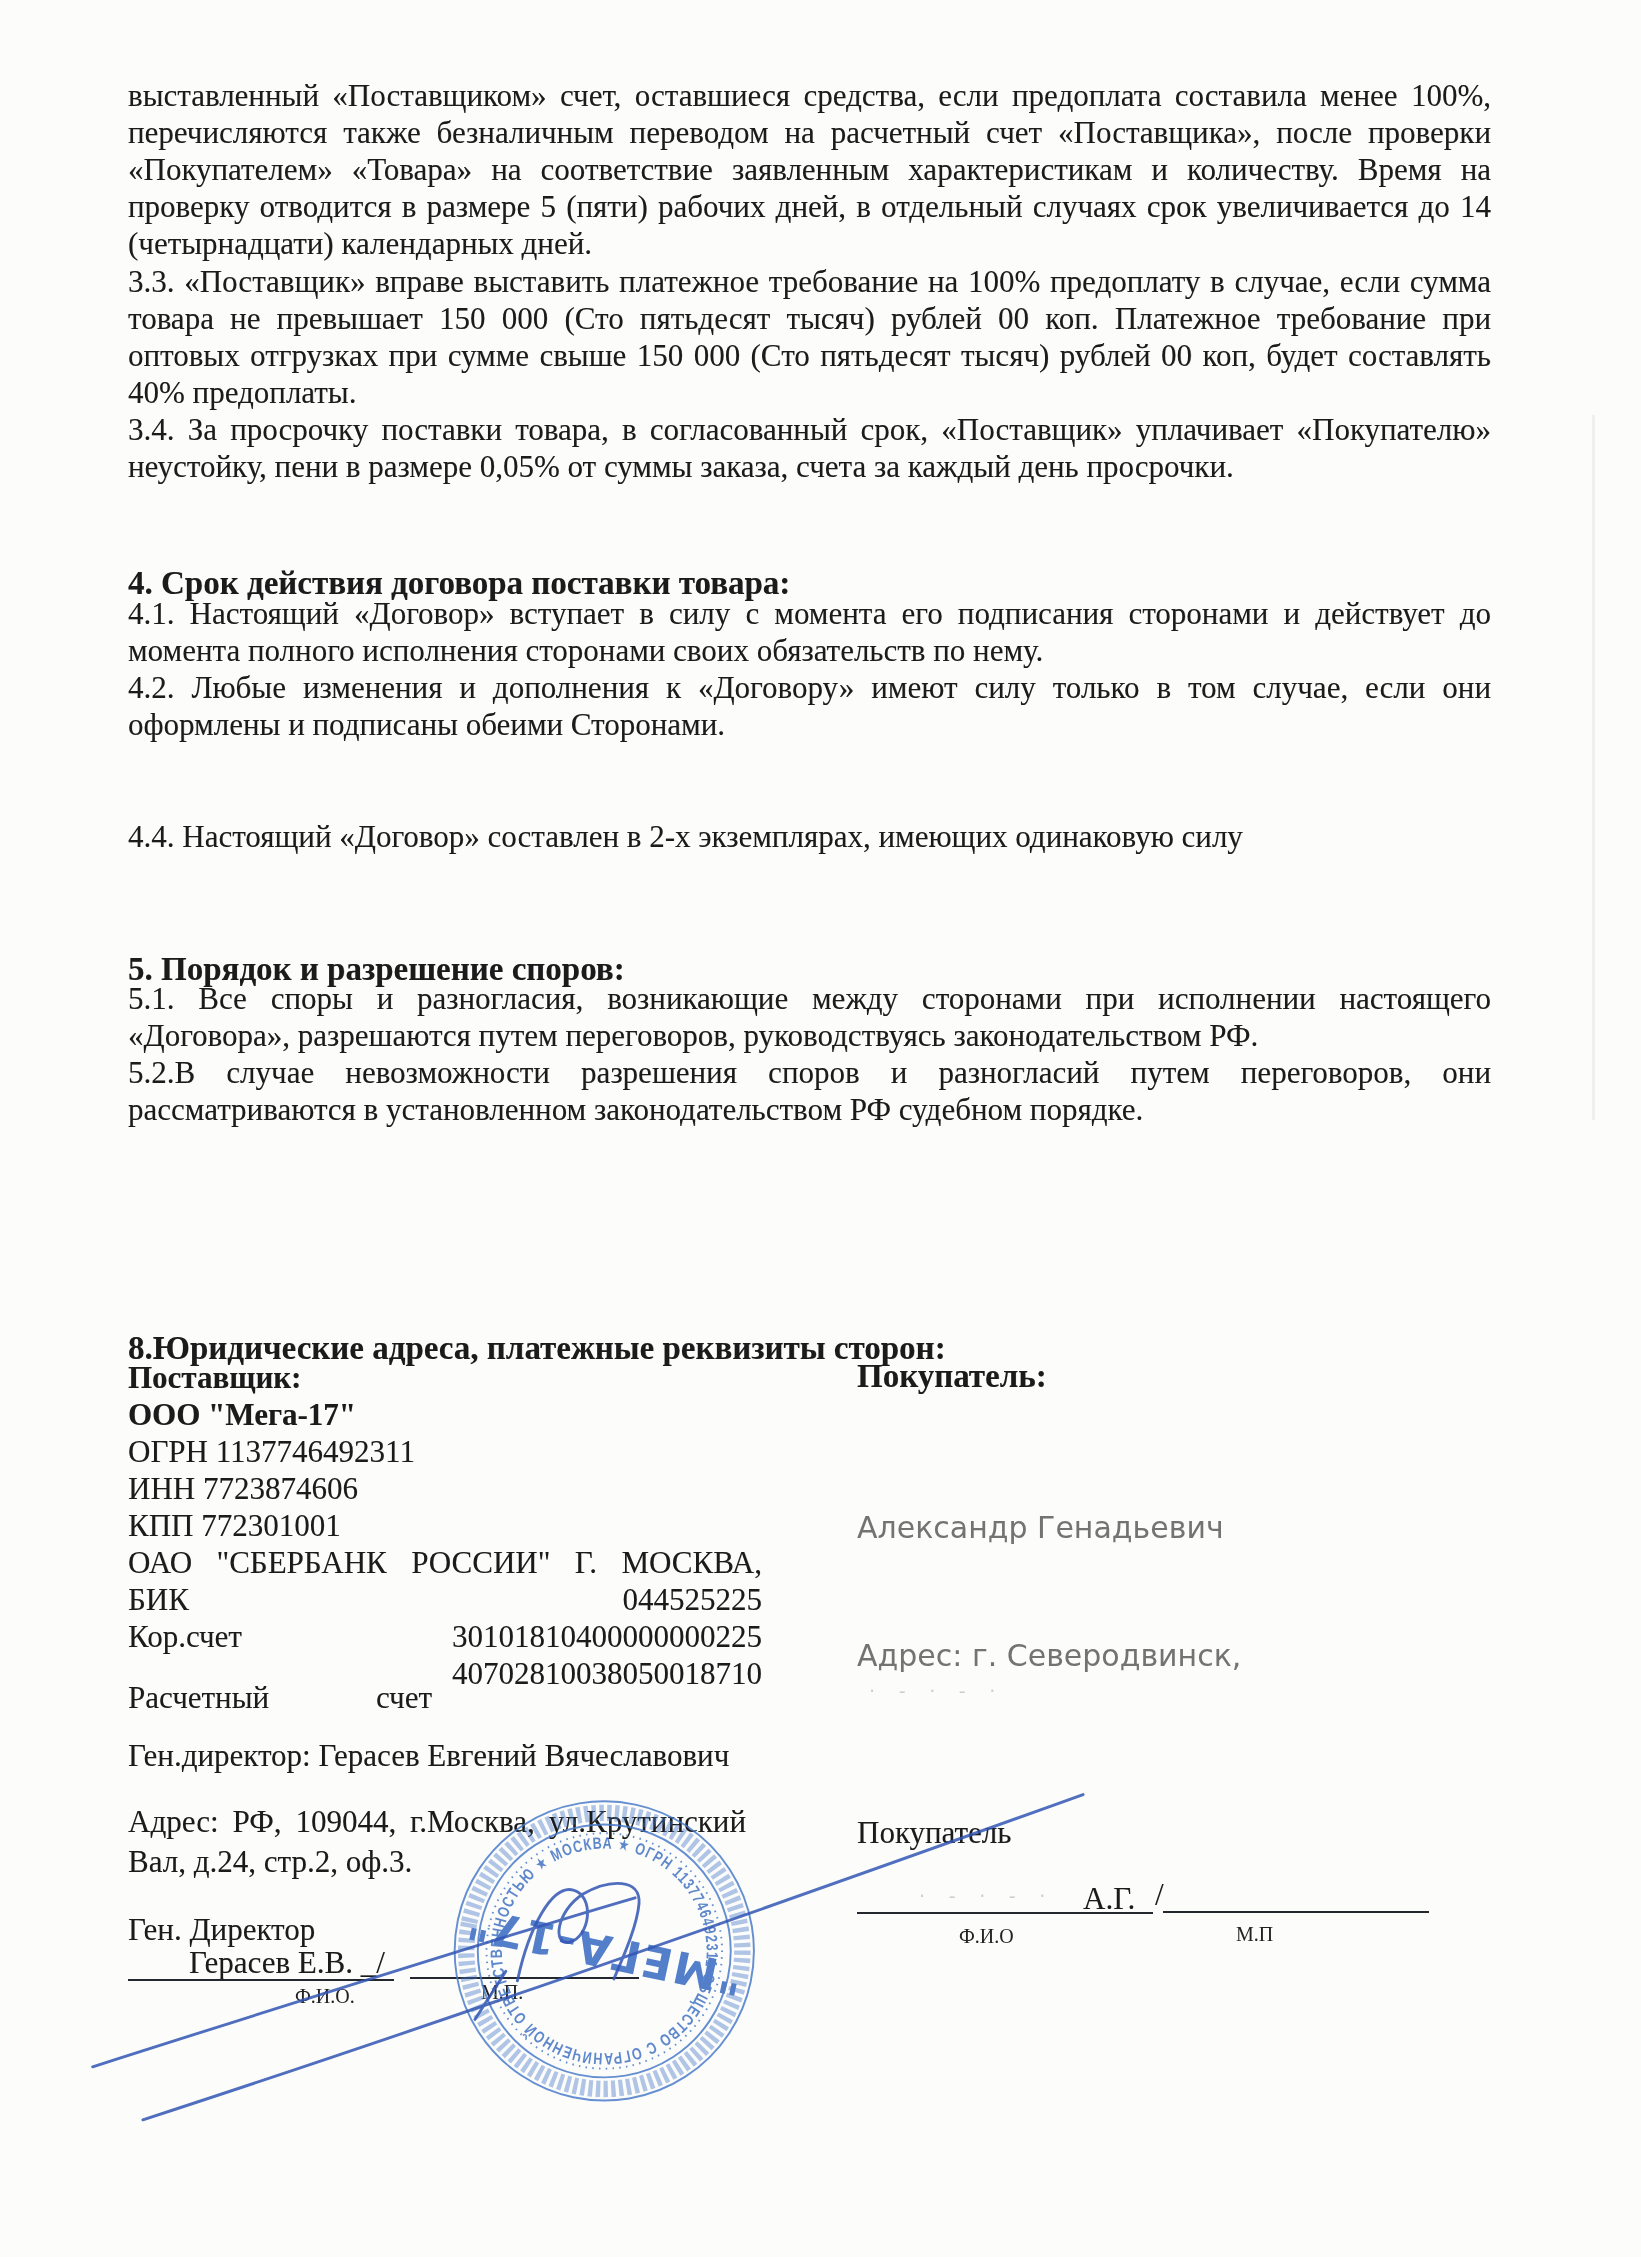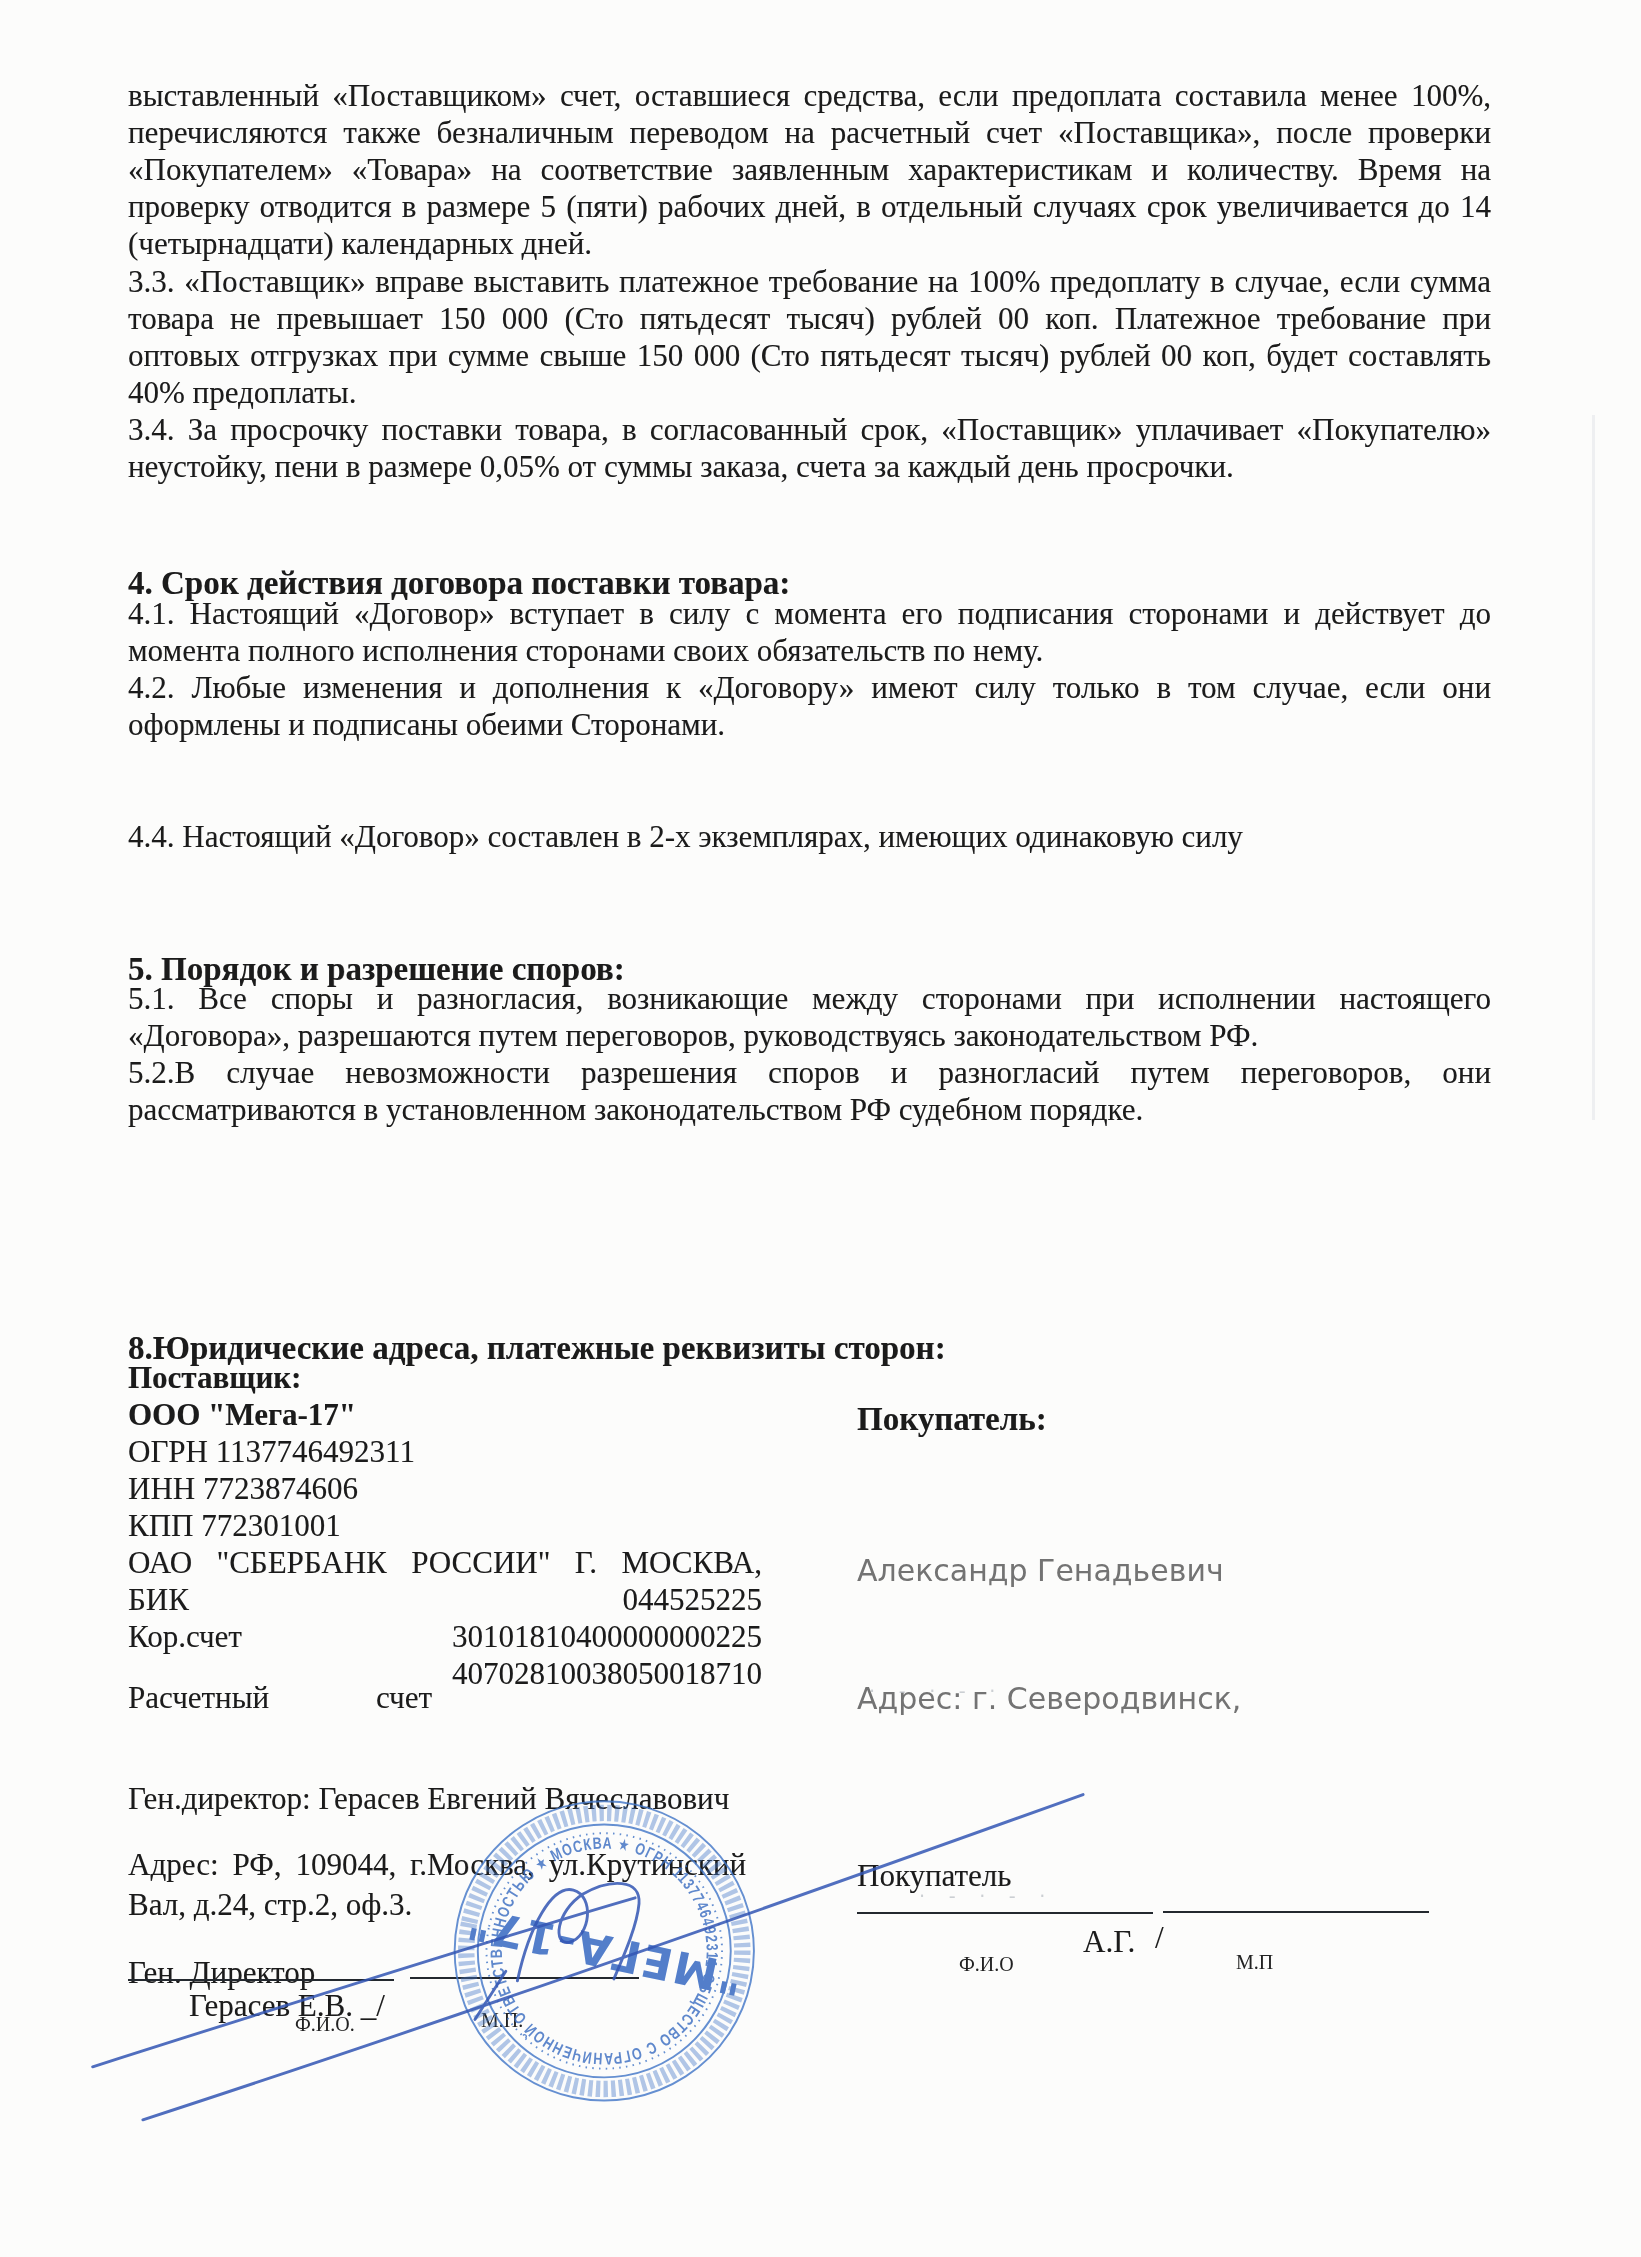--- a/index.html
+++ b/index.html
@@ -27,25 +27,25 @@
     position:absolute;left:128px;top:1359px;width:634px;
     font-size:31px;line-height:37px;
     text-shadow:0.3px 0.3px 0.6px rgba(45,45,45,.35);
   }
   .req-row{display:flex;justify-content:space-between;height:37px;}
   .req-row.plain{display:block;}
   .req-row.bold{font-weight:700;display:block;}
   .bank-row{text-align:justify;text-align-last:justify;height:37px;}
   .acc-label{display:flex;justify-content:space-between;width:304px;margin-top:24px;}
   .left-block{position:absolute;font-size:31px;line-height:40px;
-    text-shadow:0.3px 0.3px 0.6px rgba(45,45,45,.35);margin-top:43px;}
+    text-shadow:0.3px 0.3px 0.6px rgba(45,45,45,.35);}
   .addr{width:618px;text-align:justify;font-size:31px;}
   .sans{font-family:"DejaVu Sans","Liberation Sans",sans-serif;
     font-size:30px;color:#737373;text-shadow:none;}
-  .caption-small{position:absolute;font-size:20px;color:#222;margin-top:28px;}
+  .caption-small{position:absolute;font-size:20px;color:#222;}
   .sig-line{position:absolute;border-bottom:2.9px solid #23282e;height:0;}
   .erased{position:absolute;color:#c0c4ca;font-family:"DejaVu Sans",sans-serif;
     font-size:19.3px;letter-spacing:8.7px;opacity:.8;}
   .scan-band{position:absolute;left:1592px;top:415px;width:2.9px;height:705px;
     background:#e9ebed;opacity:.75;}
   svg.overlay{position:absolute;left:0;top:0;pointer-events:none;}
   .stamp-ring-text{font-family:"Liberation Sans","DejaVu Sans",sans-serif;
     font-size:17px;font-weight:700;letter-spacing:1.5px;fill:#3d6fc2;}
   .stamp-center-text{font-family:"DejaVu Sans","Liberation Sans",sans-serif;
     font-size:46px;font-weight:700;letter-spacing:2px;fill:#2f63c0;}

